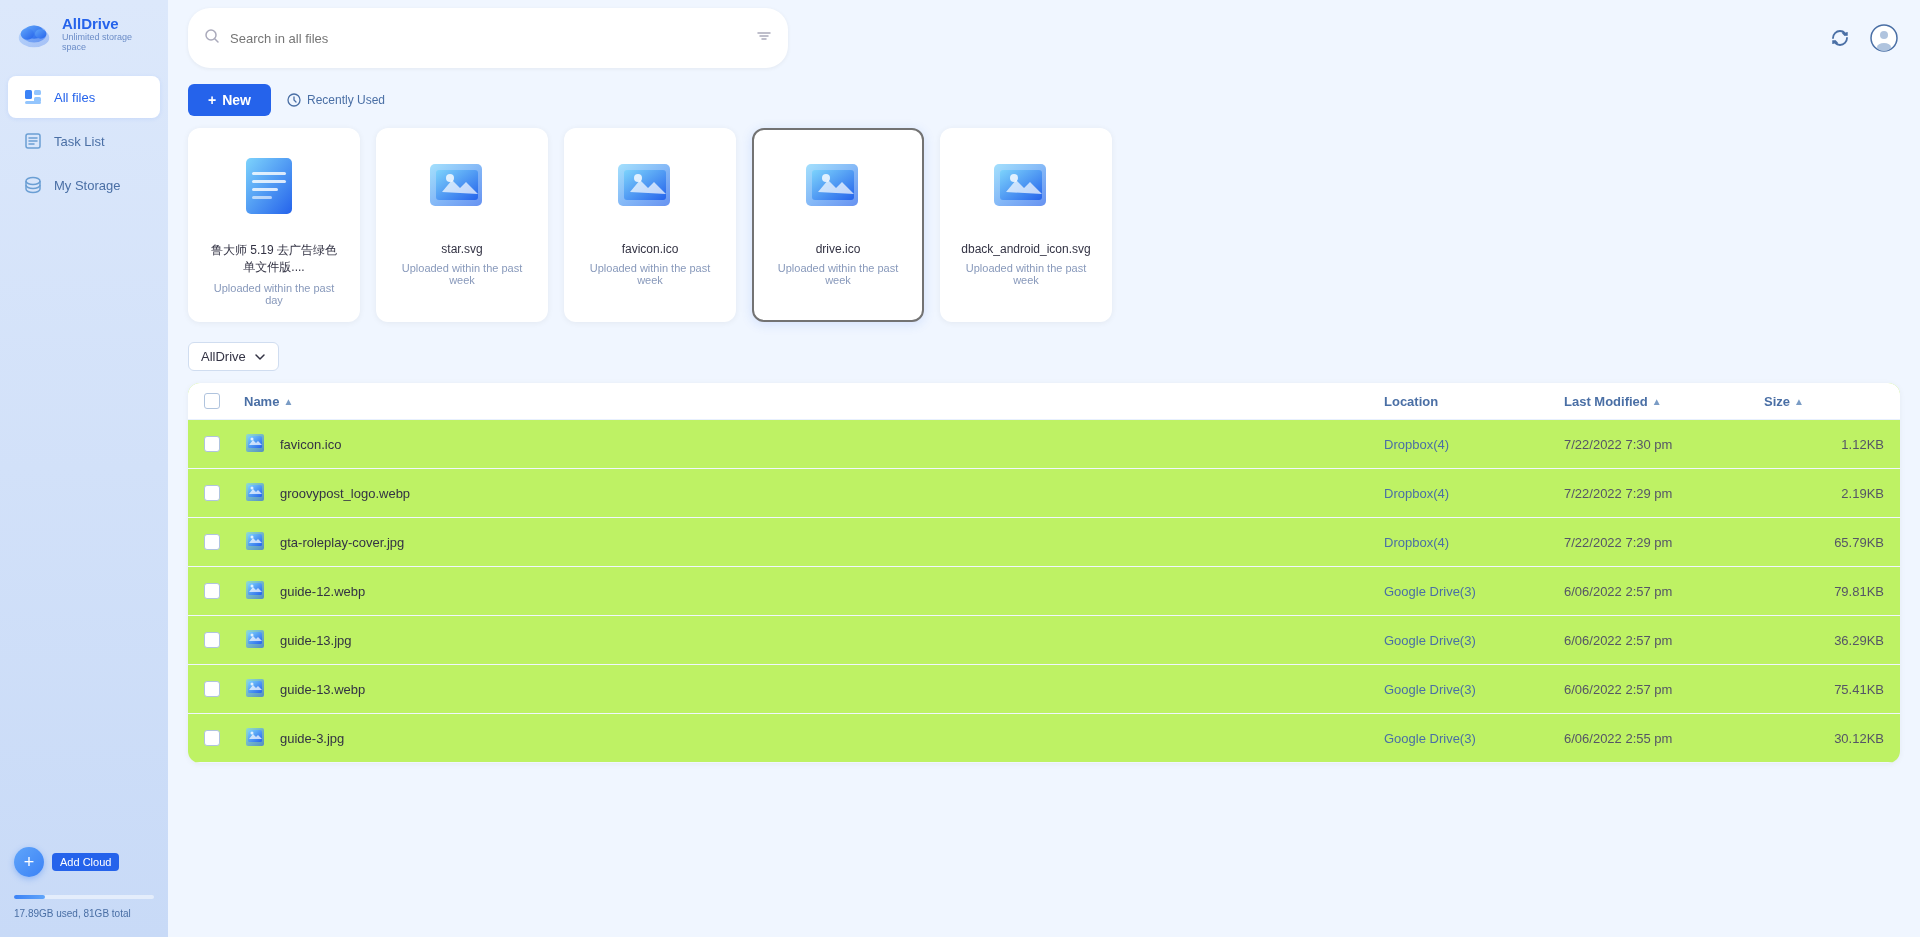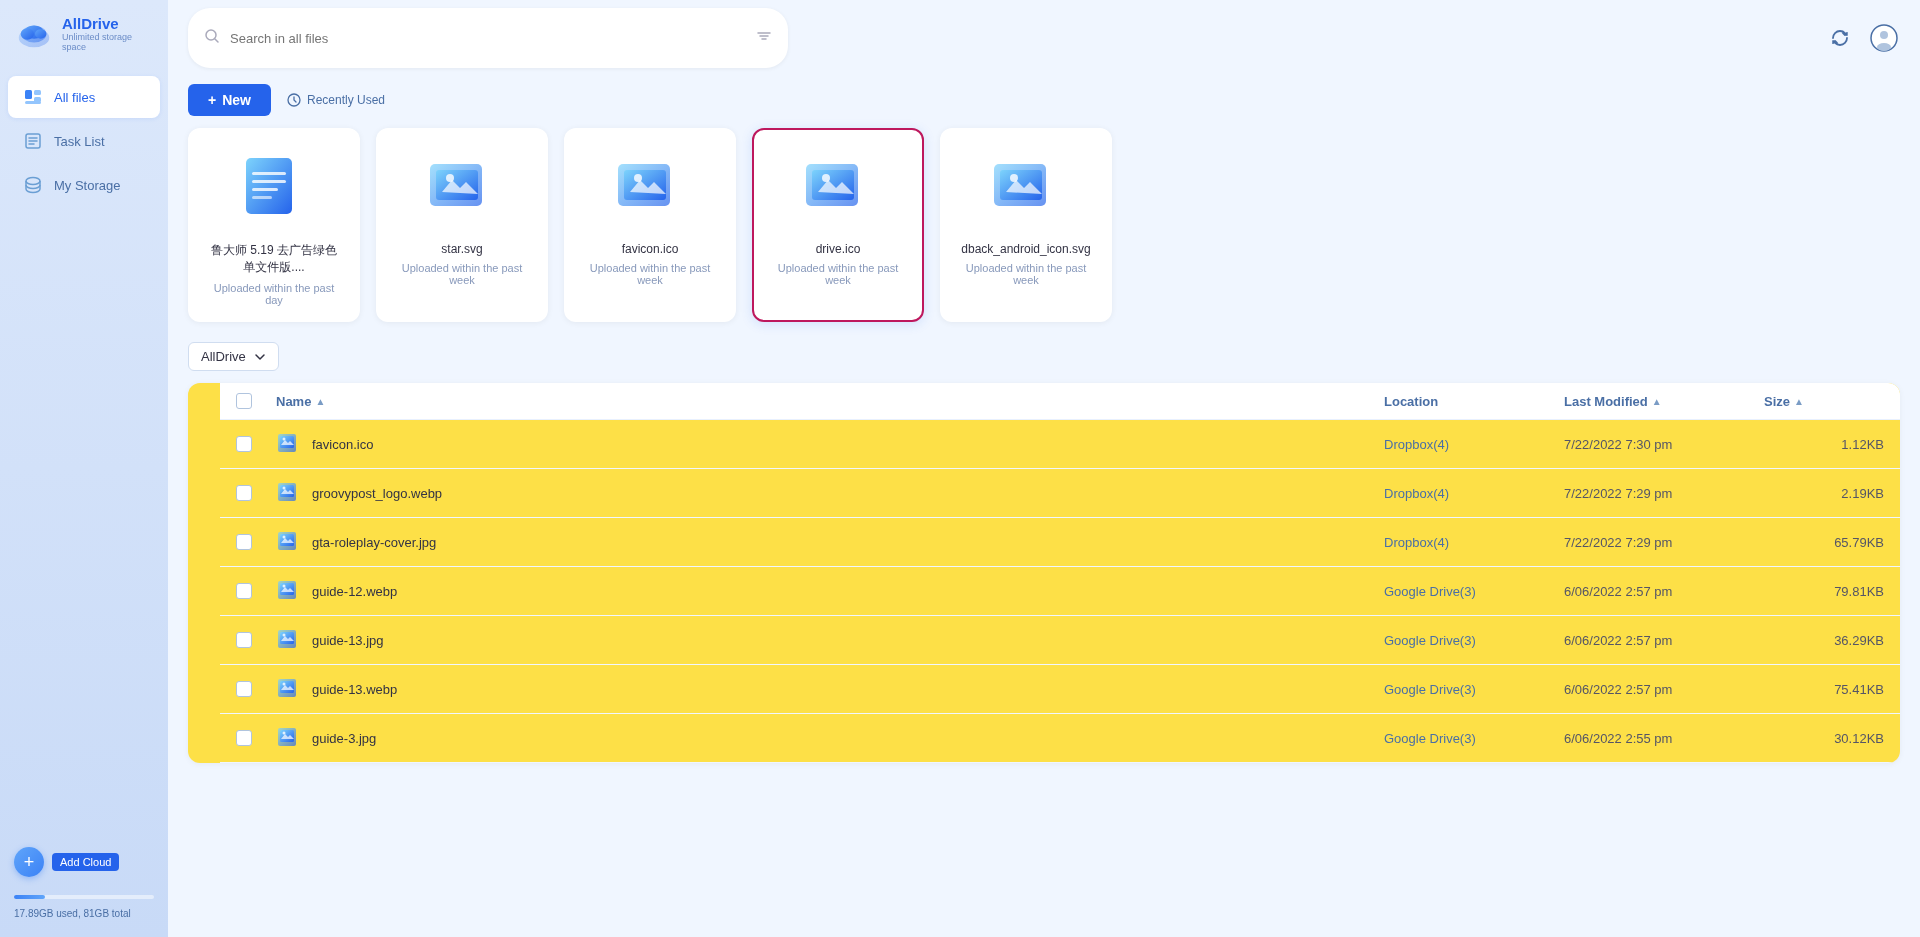--- a/index.html
+++ b/index.html
@@ -195,21 +195,21 @@
       padding: 20px 16px 14px;
       width: 172px;
       flex-shrink: 0;
       display: flex;
       flex-direction: column;
       align-items: center;
       box-shadow: 0 1px 6px rgba(0,0,0,0.06);
       cursor: pointer;
     }
     .file-card.selected {
-      border: 2px solid #be185d;
+      border: 2px solid #737373;
       box-shadow: 0 2px 12px rgba(37,99,235,0.15);
     }
     .file-card:not(.selected) { border: 2px solid transparent; }
     .file-thumb {
       width: 80px;
       height: 80px;
       margin-bottom: 12px;
       display: flex;
       align-items: center;
       justify-content: center;
@@ -242,25 +242,24 @@
       border: 1px solid #d0ddf0;
       border-radius: 6px;
       padding: 6px 12px;
       font-size: 13px;
       color: #334;
       cursor: pointer;
     }
 
     
     .file-table {
-      background: #fde047;
+      background: #bef264;
       border-radius: 12px;
       overflow: hidden;
       box-shadow: 0 1px 6px rgba(0,0,0,0.05);
-      padding-left: 32px;
     }
     .table-header {
       display: grid;
       grid-template-columns: 40px 1fr 180px 200px 120px;
       padding: 10px 16px;
       border-bottom: 1px solid #e8f0fe;
       background: white;
     }
     .th {
       font-size: 13px;

